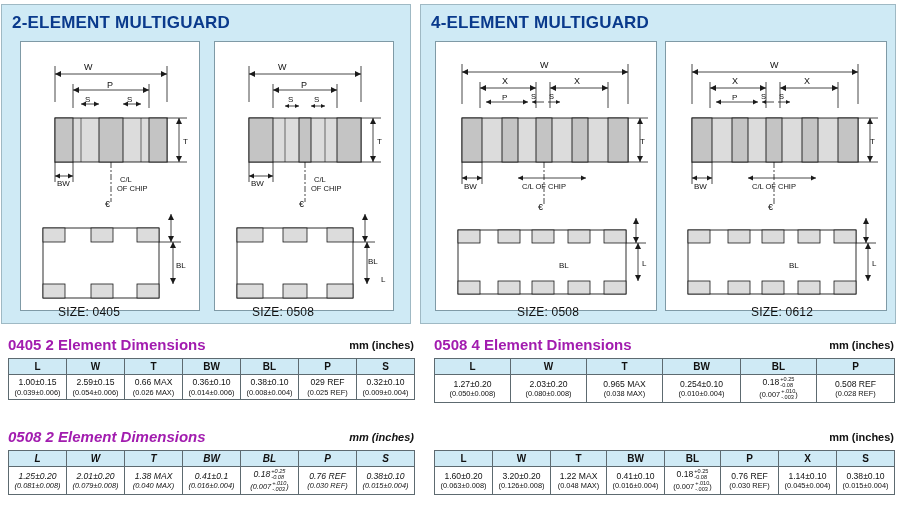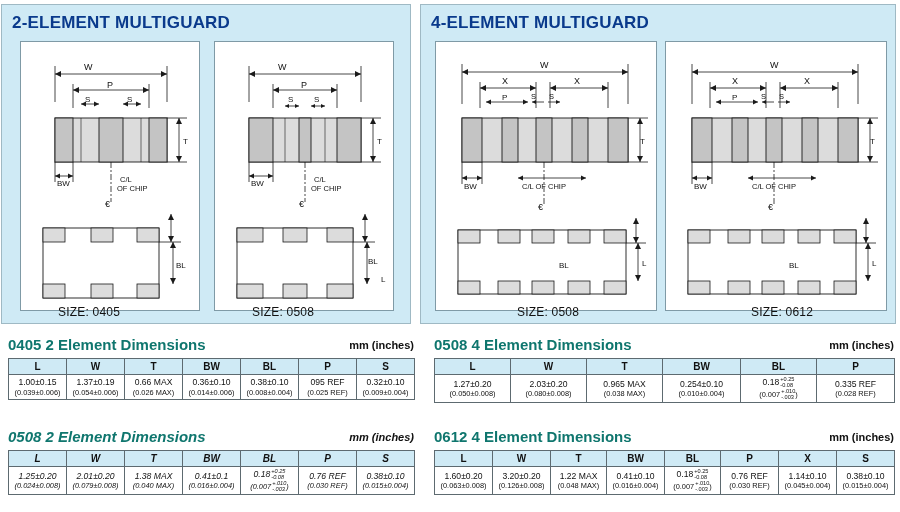--- a/index.html
+++ b/index.html
@@ -52,21 +52,21 @@
     font-size: 12px;
     color: #111;
     letter-spacing: 0.2px;
   }
 
   
   .table-block { position: absolute; }
   .tbl-heading {
     font-size: 15px;
     font-weight: bold;
-    color: #0f766e;
+    color: #a21caf;
     white-space: nowrap;
   }
   .tbl-units {
     font-size: 11px;
     font-weight: bold;
     color: #111;
     white-space: nowrap;
   }
   table.dim {
     border-collapse: collapse;
@@ -488,37 +488,37 @@
           <th>S</th>
         </tr>
       </thead>
       <tbody>
         <tr>
           <td>
               <span class="mm">1.00±0.15</span>
               <span class="inch">(0.039±0.006)</span>
             </td>
           <td>
-              <span class="mm">1.37±0.19</span>
+              <span class="mm">2.59±0.15</span>
               <span class="inch">(0.054±0.006)</span>
             </td>
           <td>
               <span class="mm">0.66 MAX</span>
               <span class="inch">(0.026 MAX)</span>
             </td>
           <td>
               <span class="mm">0.36±0.10</span>
               <span class="inch">(0.014±0.006)</span>
             </td>
           <td>
               <span class="mm">0.38±0.10</span>
               <span class="inch">(0.008±0.004)</span>
             </td>
           <td>
-              <span class="mm">095 REF</span>
+              <span class="mm">029 REF</span>
               <span class="inch">(0.025 REF)</span>
             </td>
           <td>
               <span class="mm">0.32±0.10</span>
               <span class="inch">(0.009±0.004)</span>
             </td>
         </tr>
       </tbody>
     </table>
   </div>
@@ -563,21 +563,21 @@
             </td>
           <td>
               <span class="mm">0.254±0.10</span>
               <span class="inch">(0.010±0.004)</span>
             </td>
           <td>
             <span class="mm"><span>0.18</span><span class="frac"><span>+0.25</span><span>-0.08</span></span></span>
             <span class="inch"><span>(0.007</span><span class="frac"><span>+.010</span><span>-.003</span></span><span>)</span></span>
           </td>
           <td>
-              <span class="mm">0.335 REF</span>
+              <span class="mm">0.508 REF</span>
               <span class="inch">(0.028 REF)</span>
             </td>
         </tr>
       </tbody>
     </table>
   </div>
 
   <div class="table-block" style="left:8px; top:428px; width:406px;font-style:italic;">
     <div style="position:relative; height:22px;">
       <div class="tbl-heading" style="position:absolute; left:0; top:0;">0508  2 Element Dimensions</div>
@@ -601,21 +601,21 @@
           <th>BW</th>
           <th>BL</th>
           <th>P</th>
           <th>S</th>
         </tr>
       </thead>
       <tbody>
         <tr>
           <td>
               <span class="mm">1.25±0.20</span>
-              <span class="inch">(0.024±0.008)</span>
+              <span class="inch">(0.081±0.008)</span>
             </td>
           <td>
               <span class="mm">2.01±0.20</span>
               <span class="inch">(0.079±0.008)</span>
             </td>
           <td>
               <span class="mm">1.38 MAX</span>
               <span class="inch">(0.040 MAX)</span>
             </td>
           <td>
@@ -634,21 +634,20 @@
               <span class="mm">0.38±0.10</span>
               <span class="inch">(0.015±0.004)</span>
             </td>
         </tr>
       </tbody>
     </table>
   </div>
 
   <div class="table-block" style="left:434px; top:428px; width:460px;">
     <div style="position:relative; height:22px;">
-      <div class="tbl-heading" style="position:absolute; left:0; top:0;">0612  4 Element Dimensions</div>
       <div class="tbl-units" style="position:absolute; right:0; top:3px;">mm (inches)</div>
     </div>
     <table class="dim" style="width:460px;">
       <colgroup>
           <col style="width:58px">
           <col style="width:58px">
           <col style="width:56px">
           <col style="width:58px">
           <col style="width:56px">
           <col style="width:58px">

